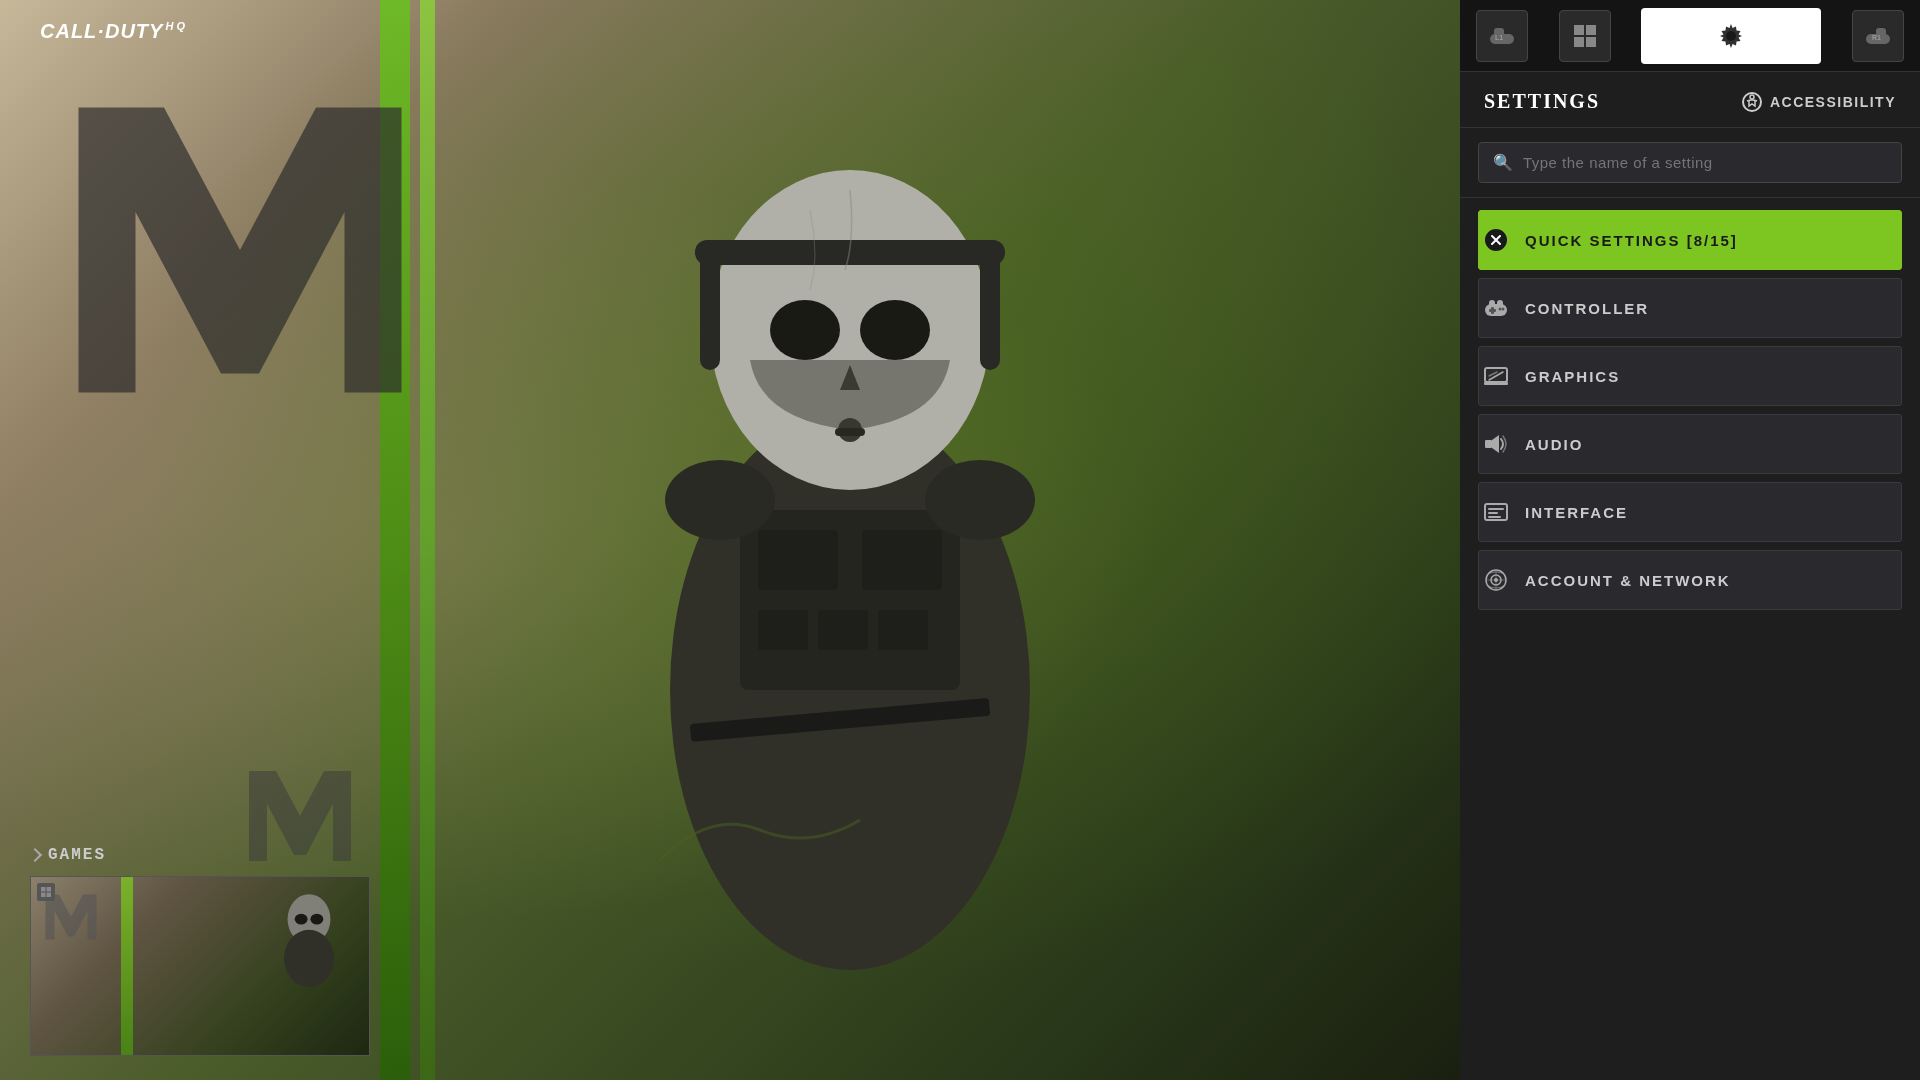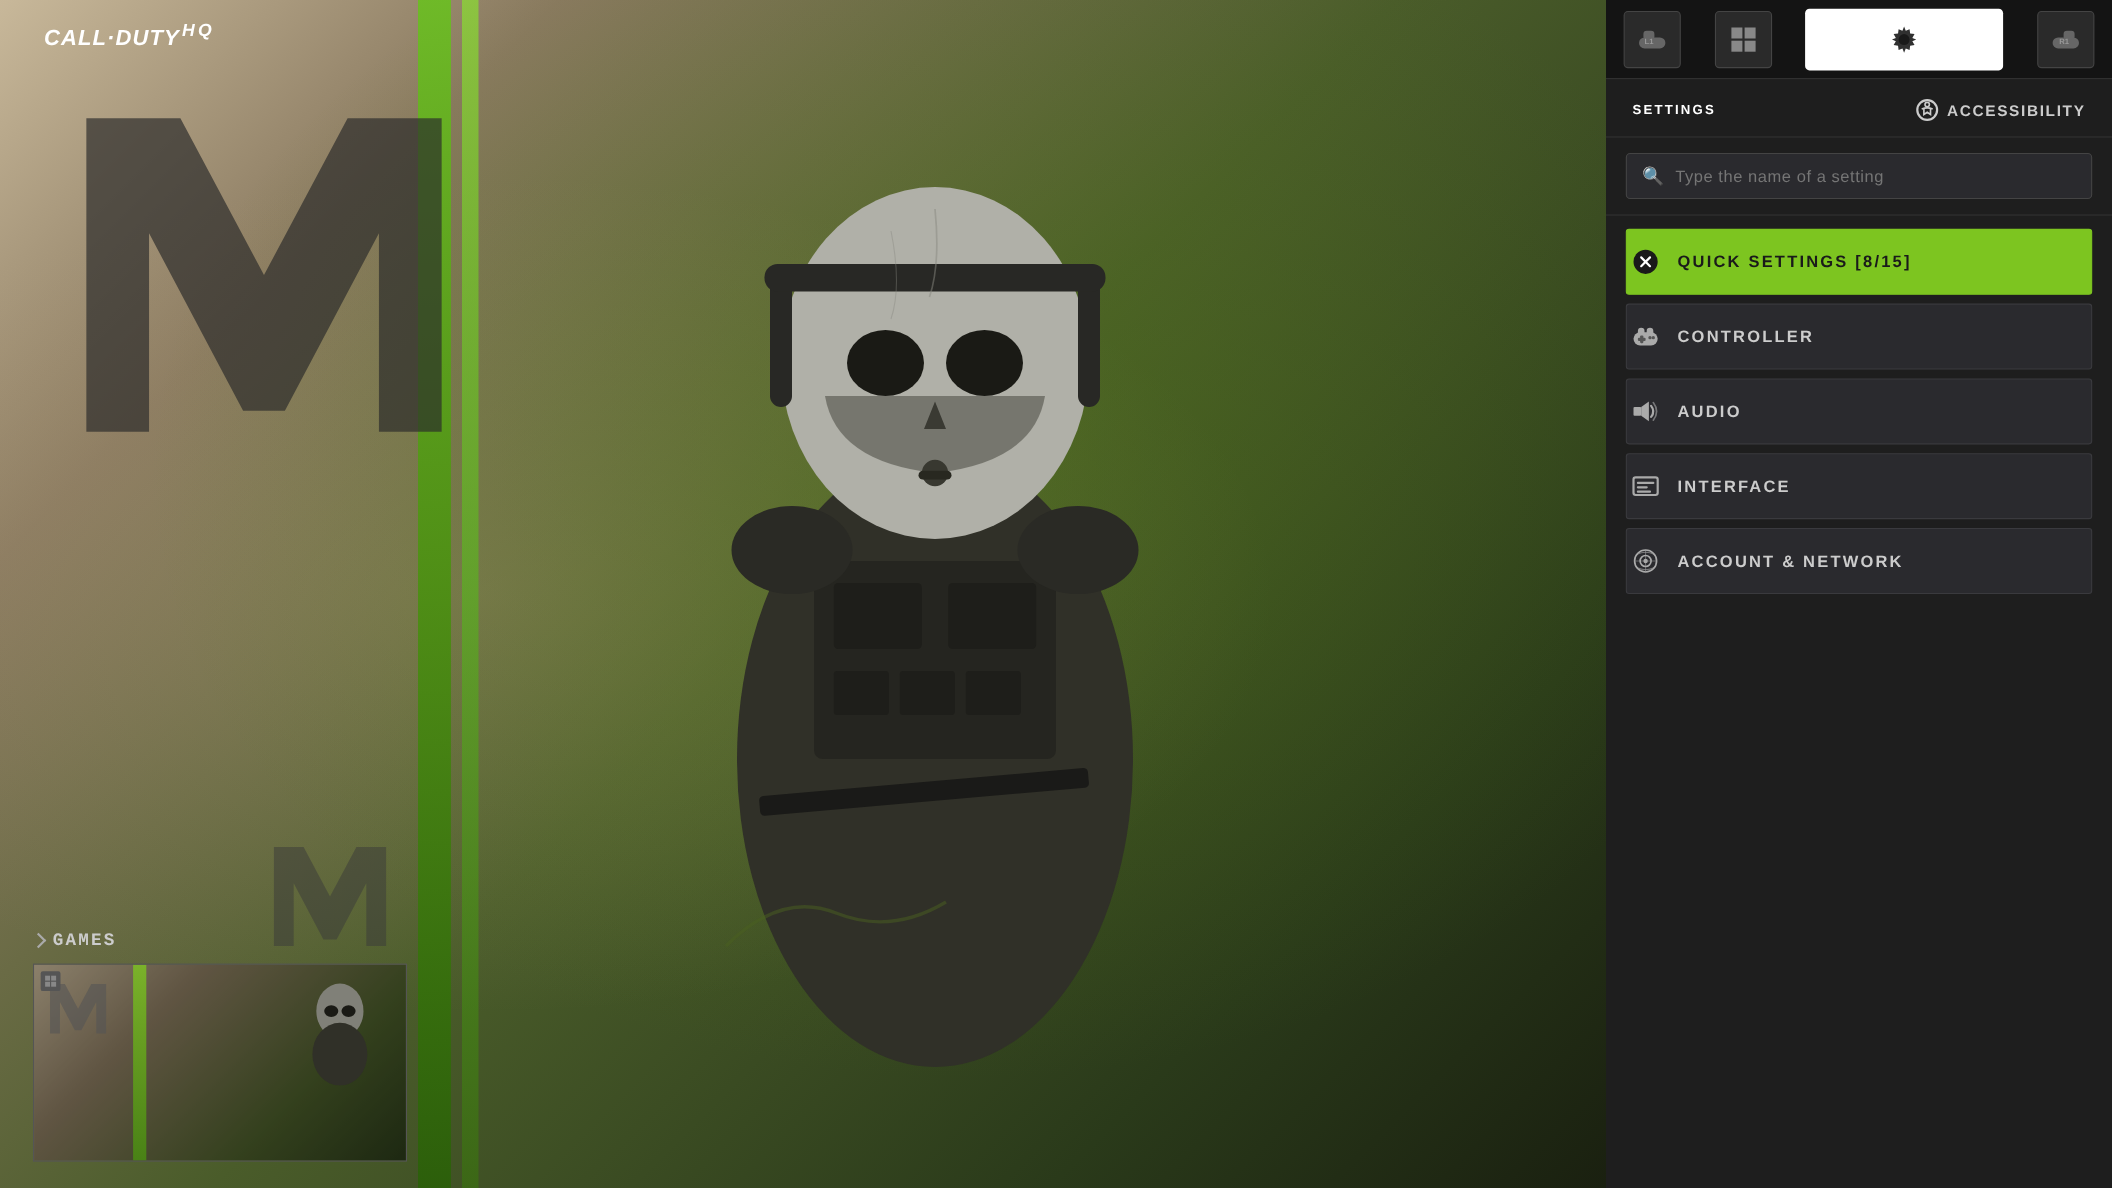--- a/index.html
+++ b/index.html
@@ -135,21 +135,21 @@
     .cod-logo-text {
       color: white;
       font-size: 20px;
       font-weight: 900;
       letter-spacing: 1px;
       text-transform: uppercase;
       font-style: italic;
     }
 
     .cod-logo-hq {
-      font-size: 16px;
+      font-size: 11px;
       font-weight: 700;
       letter-spacing: 3px;
       vertical-align: super;
       margin-left: 2px;
     }
 
     
     .right-panel {
       width: 460px;
       background: #1e1e1e;
@@ -207,24 +207,25 @@
     .settings-header {
       display: flex;
       align-items: center;
       justify-content: space-between;
       padding: 18px 24px 14px 24px;
       border-bottom: 1px solid #333;
     }
 
     .settings-title {
       color: #ffffff;
-      font-size: 12px;
+      font-size: 20px;
       font-weight: 700;
       letter-spacing: 2px;
       text-transform: uppercase;
+      font-family: Liberation Serif, serif;
     }
 
     .accessibility-btn {
       display: flex;
       align-items: center;
       gap: 8px;
       cursor: pointer;
       text-align: center;
     }
 
@@ -519,20 +520,32 @@
           <rect x="14" y="2" width="6" height="8" rx="3" fill="#aaa"></rect>
           <rect x="8" y="9" width="3" height="7" rx="1" fill="#555"></rect>
           <rect x="6" y="11" width="7" height="3" rx="1" fill="#555"></rect>
           <circle cx="17" cy="11" r="1.5" fill="#555"></circle>
           <circle cx="20" cy="11" r="1.5" fill="#555"></circle>
         </svg>
       </div>
       <span class="menu-item-label">CONTROLLER</span>
     </div>
 
+    <div class="menu-item">
+      <div class="menu-item-icon">
+        <svg width="26" height="20" viewBox="0 0 26 20" fill="none">
+          <rect x="2" y="2" width="22" height="14" rx="2" stroke="#aaa" stroke-width="2" fill="none"></rect>
+          <rect x="1" y="16" width="24" height="3" rx="1" fill="#aaa"></rect>
+
+          <path d="M6 14 L20 6" stroke="#aaa" stroke-width="1.5" stroke-linecap="round"></path>
+          <path d="M6 10 L14 6" stroke="#aaa" stroke-width="1.5" stroke-linecap="round" opacity="0.6"></path>
+        </svg>
+      </div>
+      <span class="menu-item-label">GRAPHICS</span>
+    </div>
 
     <div class="menu-item">
       <div class="menu-item-icon">
         <svg width="26" height="22" viewBox="0 0 26 22" fill="none">
 
           <rect x="2" y="7" width="7" height="8" rx="1" fill="#aaa"></rect>
           <path d="M9 7 L16 2 L16 20 L9 15 Z" fill="#aaa"></path>
 
           <path d="M18 6 Q22 11 18 16" stroke="#aaa" stroke-width="2" fill="none" stroke-linecap="round"></path>
           <path d="M20 3 Q26 11 20 19" stroke="#aaa" stroke-width="1.5" fill="none" stroke-linecap="round" opacity="0.6"></path>

